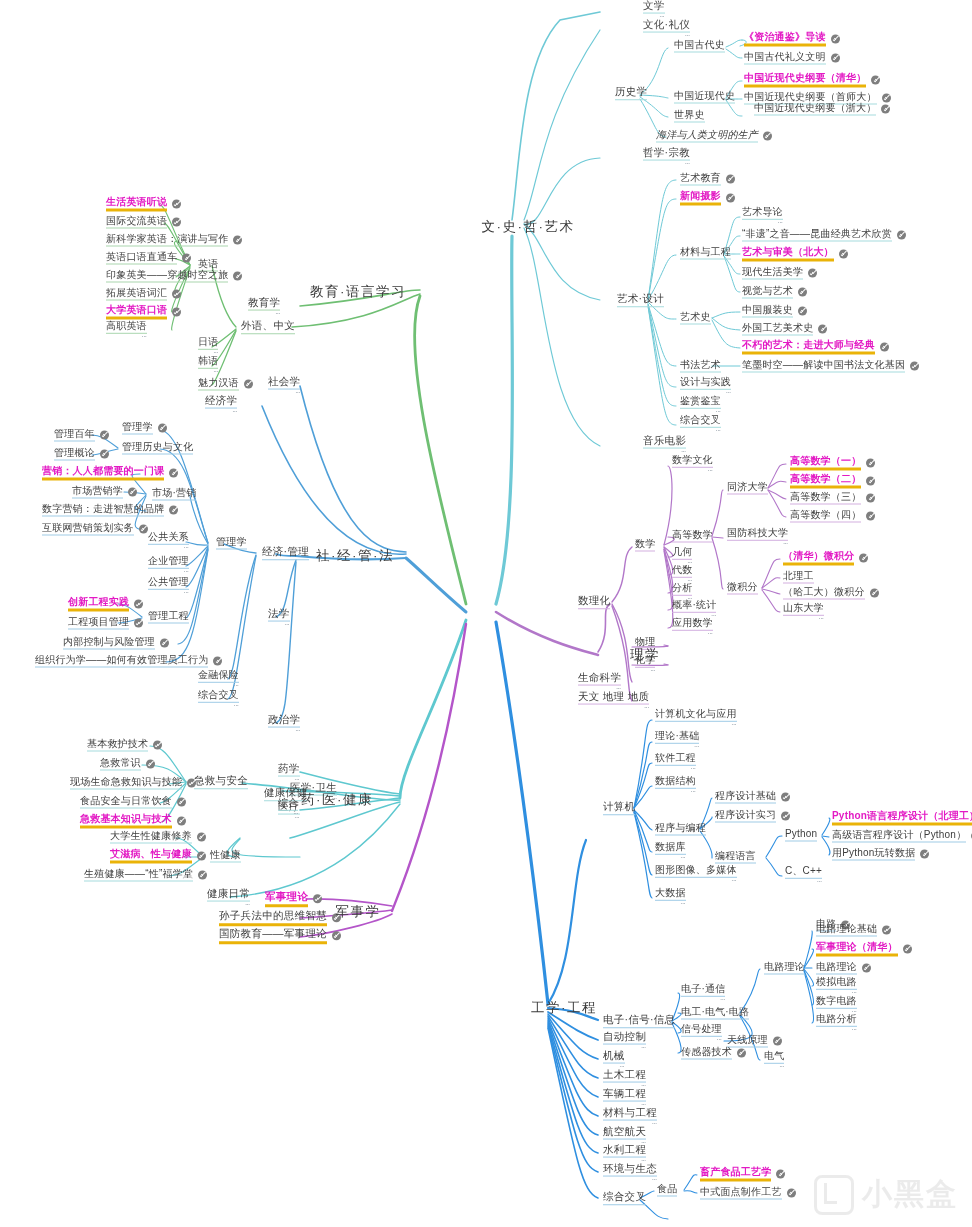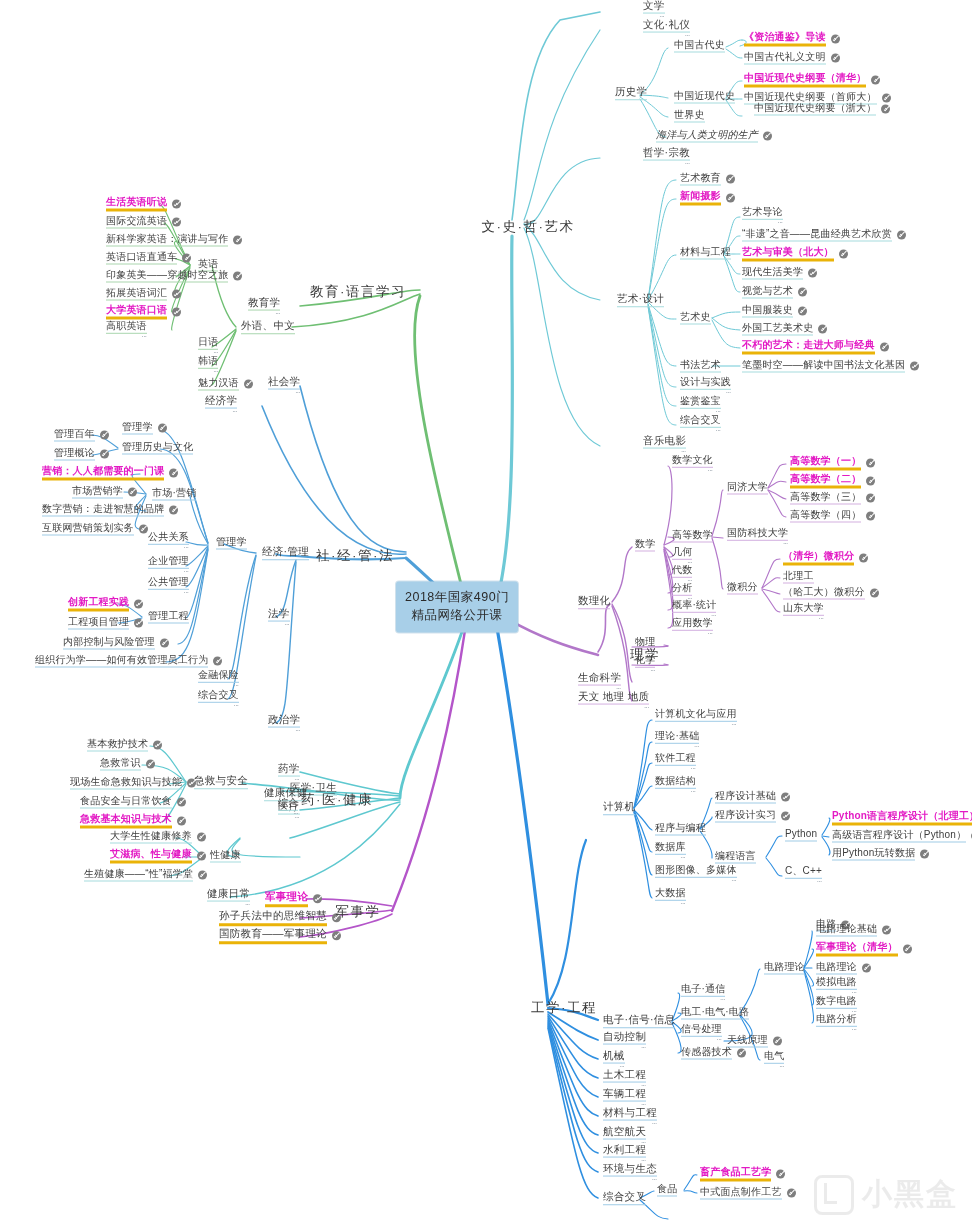--- a/index.html
+++ b/index.html
@@ -1182,22 +1182,18 @@
       </div>
       <div class="node lvl1" style="left: 528px; top: 227px; transform: translate(-50%, -50%);"><span>文·史·哲·艺术</span></div>
       <div class="node lvl1" style="left: 645px; top: 655px; transform: translate(-50%, -50%);"><span>理学</span></div>
       <div class="node lvl1" style="left: 564px; top: 1008px; transform: translate(-50%, -50%);"><span>工学·工程</span></div>
       <div class="node lvl1" style="left: 358px; top: 292px; transform: translate(-50%, -50%);"><span>教育·语言学习</span></div>
       <div class="node lvl1" style="left: 355px; top: 556px; transform: translate(-50%, -50%);"><span>社·经·管·法</span></div>
       <div class="node lvl1" style="left: 337px; top: 800px; transform: translate(-50%, -50%);"><span>药·医·健康</span></div>
       <div class="node lvl1" style="left: 358px; top: 912px; transform: translate(-50%, -50%);"><span>军事学</span></div>
     </div>
 
-  <div class="node root" style="left:396px;top:607px;">
-    <div>2018年国家490门</div>
-    <div>精品网络公开课</div>
-  </div>
 
   <div class="watermark">
     <div class="wm-mark"></div>
     <div class="wm-text">小黑盒</div>
   </div>
 </div>
 
 </body></html>

